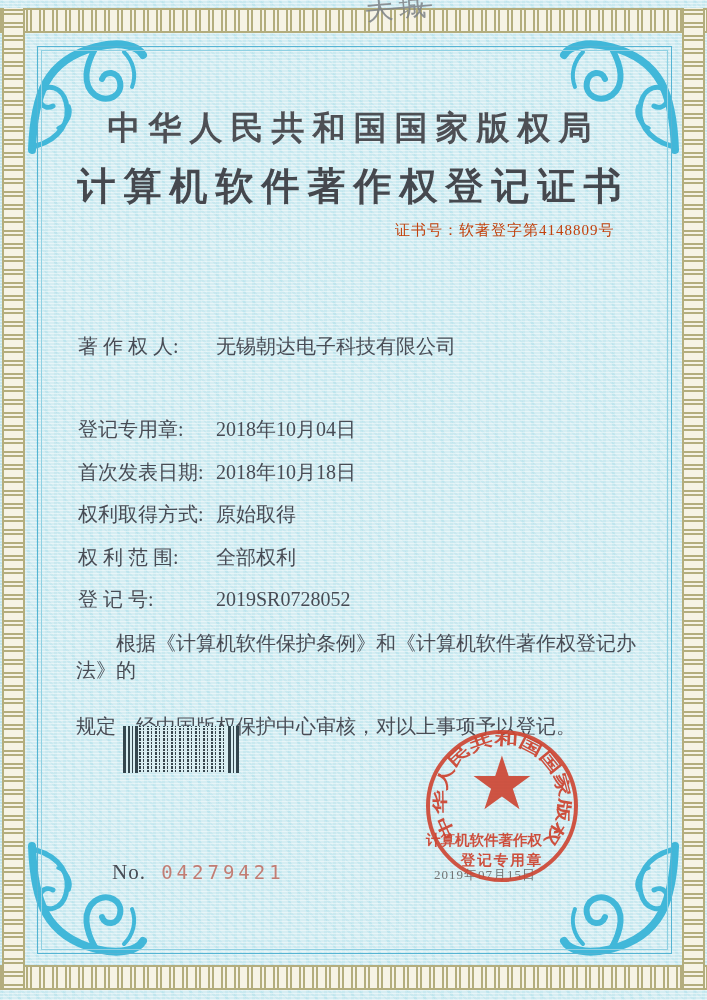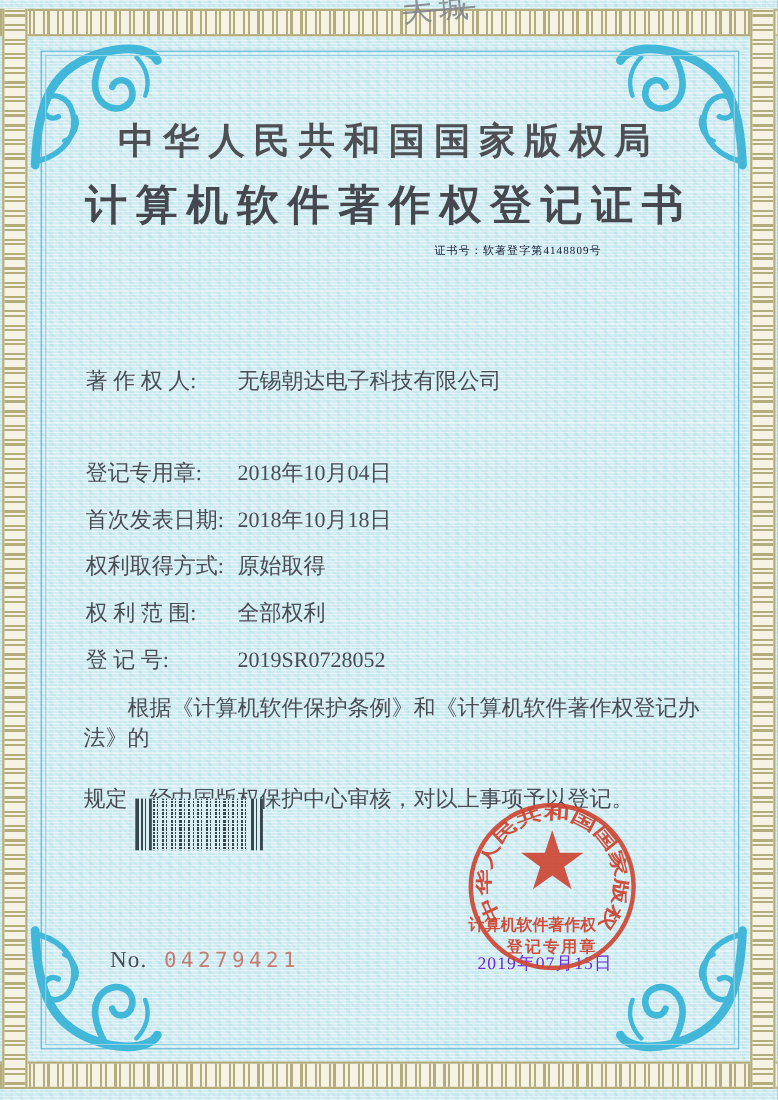--- a/index.html
+++ b/index.html
@@ -39,21 +39,21 @@
   .inner-frame::before{content:"";position:absolute;inset:3px;border:1px solid #8fd0e2;}
   
   .handwriting{position:absolute;left:366px;top:-10px;font-size:27px;color:#7d8287;
     font-family:"DejaVu Sans",sans-serif;transform:rotate(-5deg);letter-spacing:6px;
     text-decoration:line-through;opacity:.85;}
   
   .authority{position:absolute;top:106px;left:0;width:100%;text-align:center;
     font-size:33px;font-weight:bold;color:#4d4f54;letter-spacing:8px;}
   .cert-title{position:absolute;top:161px;left:0;width:100%;text-align:center;
     font-size:38px;font-weight:bold;color:#45484e;letter-spacing:8px;}
-  .cert-no{position:absolute;top:221px;left:395px;font-size:10px;color:#0f172a;letter-spacing:1px;}
+  .cert-no{position:absolute;top:221px;left:395px;font-size:15px;color:#c2410c;letter-spacing:1px;}
   
   .row{position:absolute;left:78px;font-size:20px;color:#484c55;white-space:nowrap;}
   .row .label{display:inline-block;width:138px;}
   .row .value{display:inline-block;}
   .row .value-line2{display:block;margin-left:138px;margin-top:8px;font-family:"Liberation Serif",serif;}
   .r0{top:252px;} .r1{top:333px;} .r2{top:416px;} .r3{top:459px;}
   .r4{top:501px;} .r5{top:544px;} .r6{top:586px;}
   
   .statement{position:absolute;left:76px;top:630px;width:560px;font-size:20px;color:#484c55;}
   .statement .line1{text-indent:2em;}
@@ -64,26 +64,26 @@
     background-image:
       linear-gradient(90deg,#34464e 0 3px,rgba(0,0,0,0) 3px 5px,#34464e 5px 7px,rgba(0,0,0,0) 7px 9px,#34464e 9px 10px,rgba(0,0,0,0) 10px 12px,#34464e 12px 15px,rgba(0,0,0,0) 15px),
       linear-gradient(90deg,rgba(0,0,0,0) 0 2px,#34464e 2px 5px,rgba(0,0,0,0) 5px 7px,#34464e 7px 8px,rgba(0,0,0,0) 8px 10px,#34464e 10px 13px,rgba(0,0,0,0) 13px),
       repeating-linear-gradient(0deg,rgba(216,238,242,1) 0 1px,rgba(0,0,0,0) 1px 3px,rgba(216,238,242,1) 3px 4px,rgba(0,0,0,0) 4px 7px),
       repeating-linear-gradient(90deg,rgba(46,61,69,.95) 0 2px,rgba(0,0,0,0) 2px 4px,rgba(46,61,69,.95) 4px 5px,rgba(0,0,0,0) 5px 8px);
     background-size:15px 100%,13px 100%,86px 100%,86px 100%;
     background-position:0 0,right 0,16px 0,16px 0;
     background-repeat:no-repeat;
   }
   
-  .serial{position:absolute;left:100px;top:860px;font-size:21px;color:#484c55;}
+  .serial{position:absolute;left:112px;top:860px;font-size:21px;color:#484c55;}
   .serial .no-label{letter-spacing:1px;}
   .serial .no-value{font-family:"DejaVu Sans Mono",monospace;font-size:19px;color:#c06a5e;
     letter-spacing:4px;margin-left:10px;opacity:.85;}
   
-  .seal-date{position:absolute;left:434px;top:866px;font-size:16px;color:#6d28d9;letter-spacing:1px;}
+  .seal-date{position:absolute;left:434px;top:866px;font-size:13px;color:#737373;letter-spacing:1px;}
   .seal{position:absolute;left:426px;top:730px;width:152px;height:152px;color:#cd4734;}
   .seal-ring{position:absolute;inset:0;border:4px solid #cd4734;border-radius:50%;opacity:.92;}
   .seal-star{position:absolute;left:0;top:16px;width:100%;text-align:center;
     font-size:74px;line-height:74px;color:#cd4734;opacity:.92;
     font-family:"DejaVu Sans",sans-serif;}
   .seal svg{position:absolute;inset:0;width:100%;height:100%;overflow:visible;}
   .seal svg text{fill:#cd4734;font-size:15.5px;font-weight:bold;
     font-family:"Liberation Serif","DejaVu Serif",serif;opacity:.95;}
   .seal-line1{position:absolute;left:0;top:101px;width:100%;text-align:left;
     font-size:14.5px;font-weight:bold;color:#cd4734;opacity:.95;}

